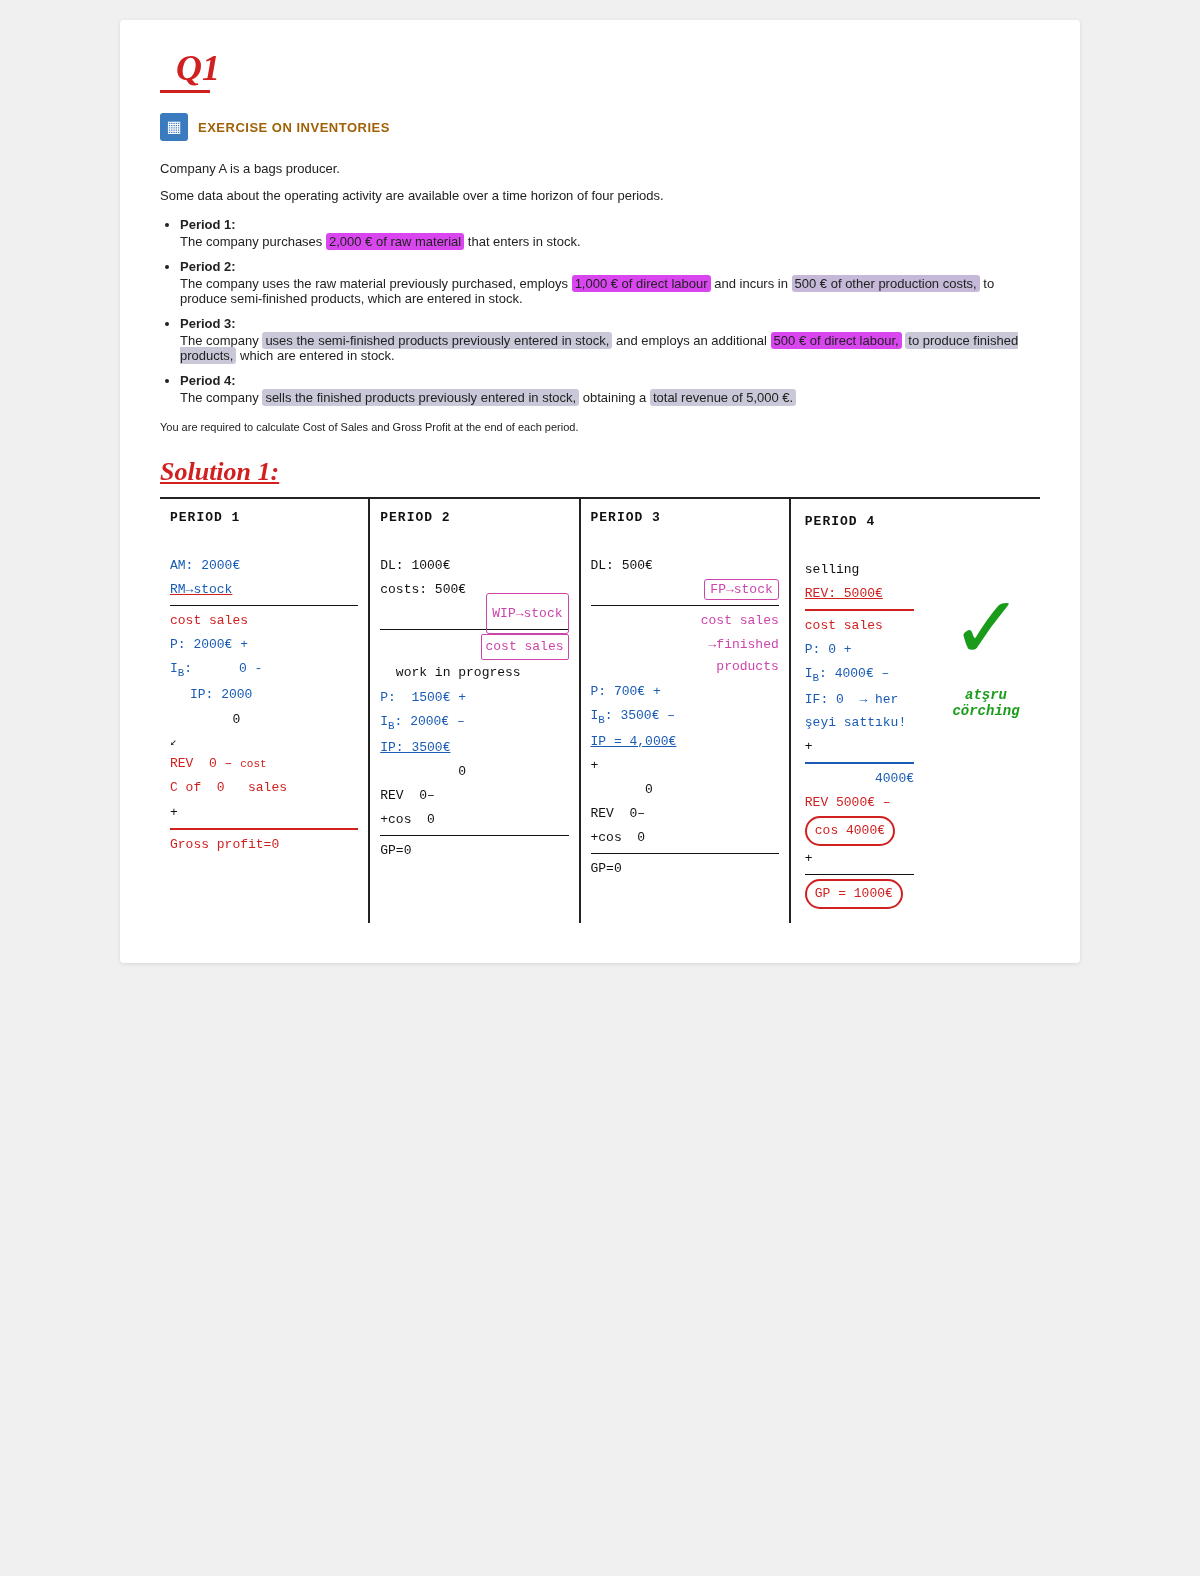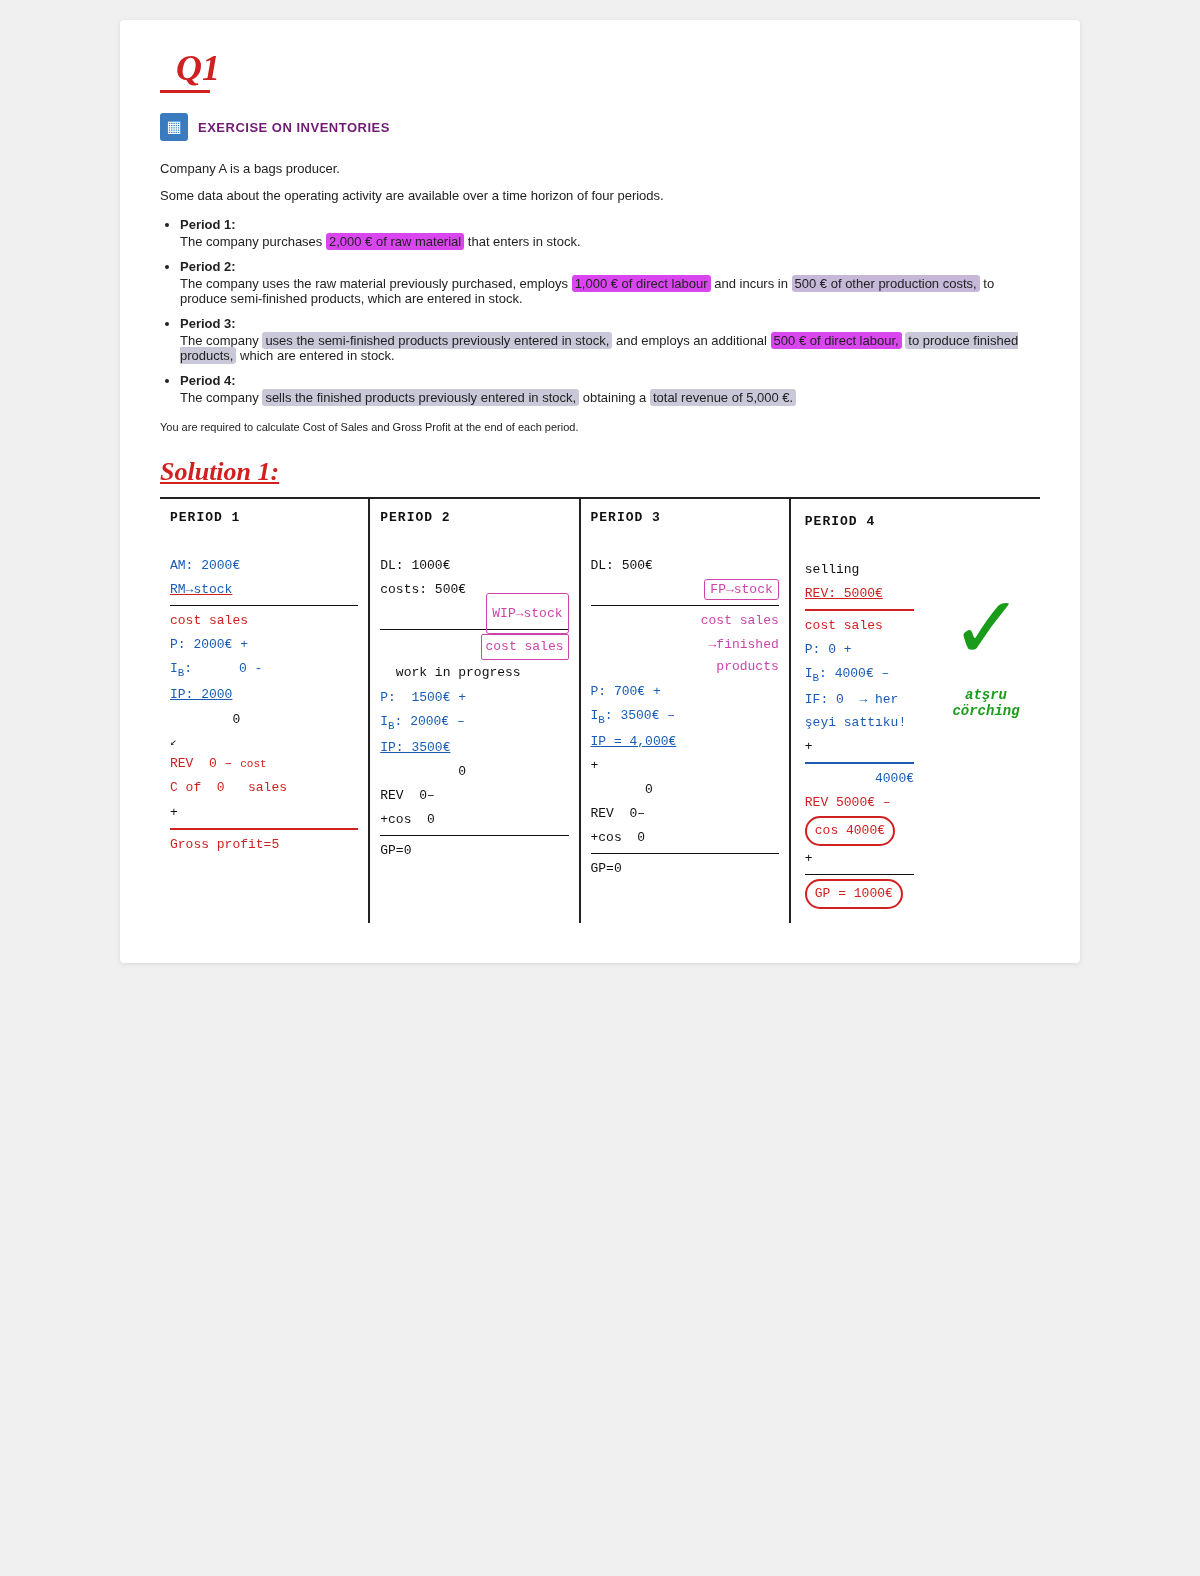--- a/index.html
+++ b/index.html
@@ -59,21 +59,21 @@
     }
     .calc-icon-inner {
       color: white;
       font-size: 16px;
       line-height: 1;
     }
     .exercise-title {
       font-size: 13px;
       font-weight: bold;
       letter-spacing: 0.5px;
-      color: #701a75;
+      color: #a16207;
     }
 
     
     .company-intro {
       margin-bottom: 12px;
       font-size: 13px;
     }
     .some-data {
       margin-bottom: 14px;
       font-size: 13px;
@@ -297,28 +297,28 @@
 
     <div class="period-col">
       <div class="period-header hw hw-black">PERIOD 1</div>
       <div class="hw">
         <span class="line hw-blue">AM: 2000€</span>
         <span class="line hw-blue" style="text-decoration: underline; text-decoration-color: #d02020;">RM→stock</span>
         <div class="separator-line"></div>
         <span class="line hw-red">cost sales</span>
         <span class="line hw-blue">P: 2000€ +</span>
         <span class="line hw-blue">I<sub>B</sub>:&nbsp;&nbsp;&nbsp;&nbsp;&nbsp;&nbsp;0 -</span>
-        <span class="line hw-blue" style="text-decoration: underline; text-decoration-color: #1a5cb5;">IP: 2000</span>
+        <span class="line hw-blue" style="text-decoration-color: #1a5cb5; margin-left: 20px;">IP: 2000</span>
         <span class="line hw-black">&nbsp;&nbsp;&nbsp;&nbsp;&nbsp;&nbsp;&nbsp;&nbsp;0</span>
         <span class="line" style="font-size:11px;">↙</span>
         <span class="line hw-red">REV&nbsp; 0 –&nbsp;<span style="font-size:11px;">cost</span></span>
         <span class="line hw-red">C of&nbsp;&nbsp;0&nbsp;&nbsp;&nbsp;sales</span>
         <span class="line hw-black">+</span>
         <div class="separator-line-red"></div>
-        <span class="line hw-red">Gross profit=5</span>
+        <span class="line hw-red">Gross profit=0</span>
       </div>
     </div>
 
     <div class="period-col">
       <div class="period-header hw hw-black">PERIOD 2</div>
       <div class="hw">
         <span class="line hw-black">DL: 1000€</span>
         <span class="line hw-black">costs: 500€</span>
         <span class="line hw-pink"><span class="wip-box">WIP→stock</span></span>
         <div class="separator-line"></div>

